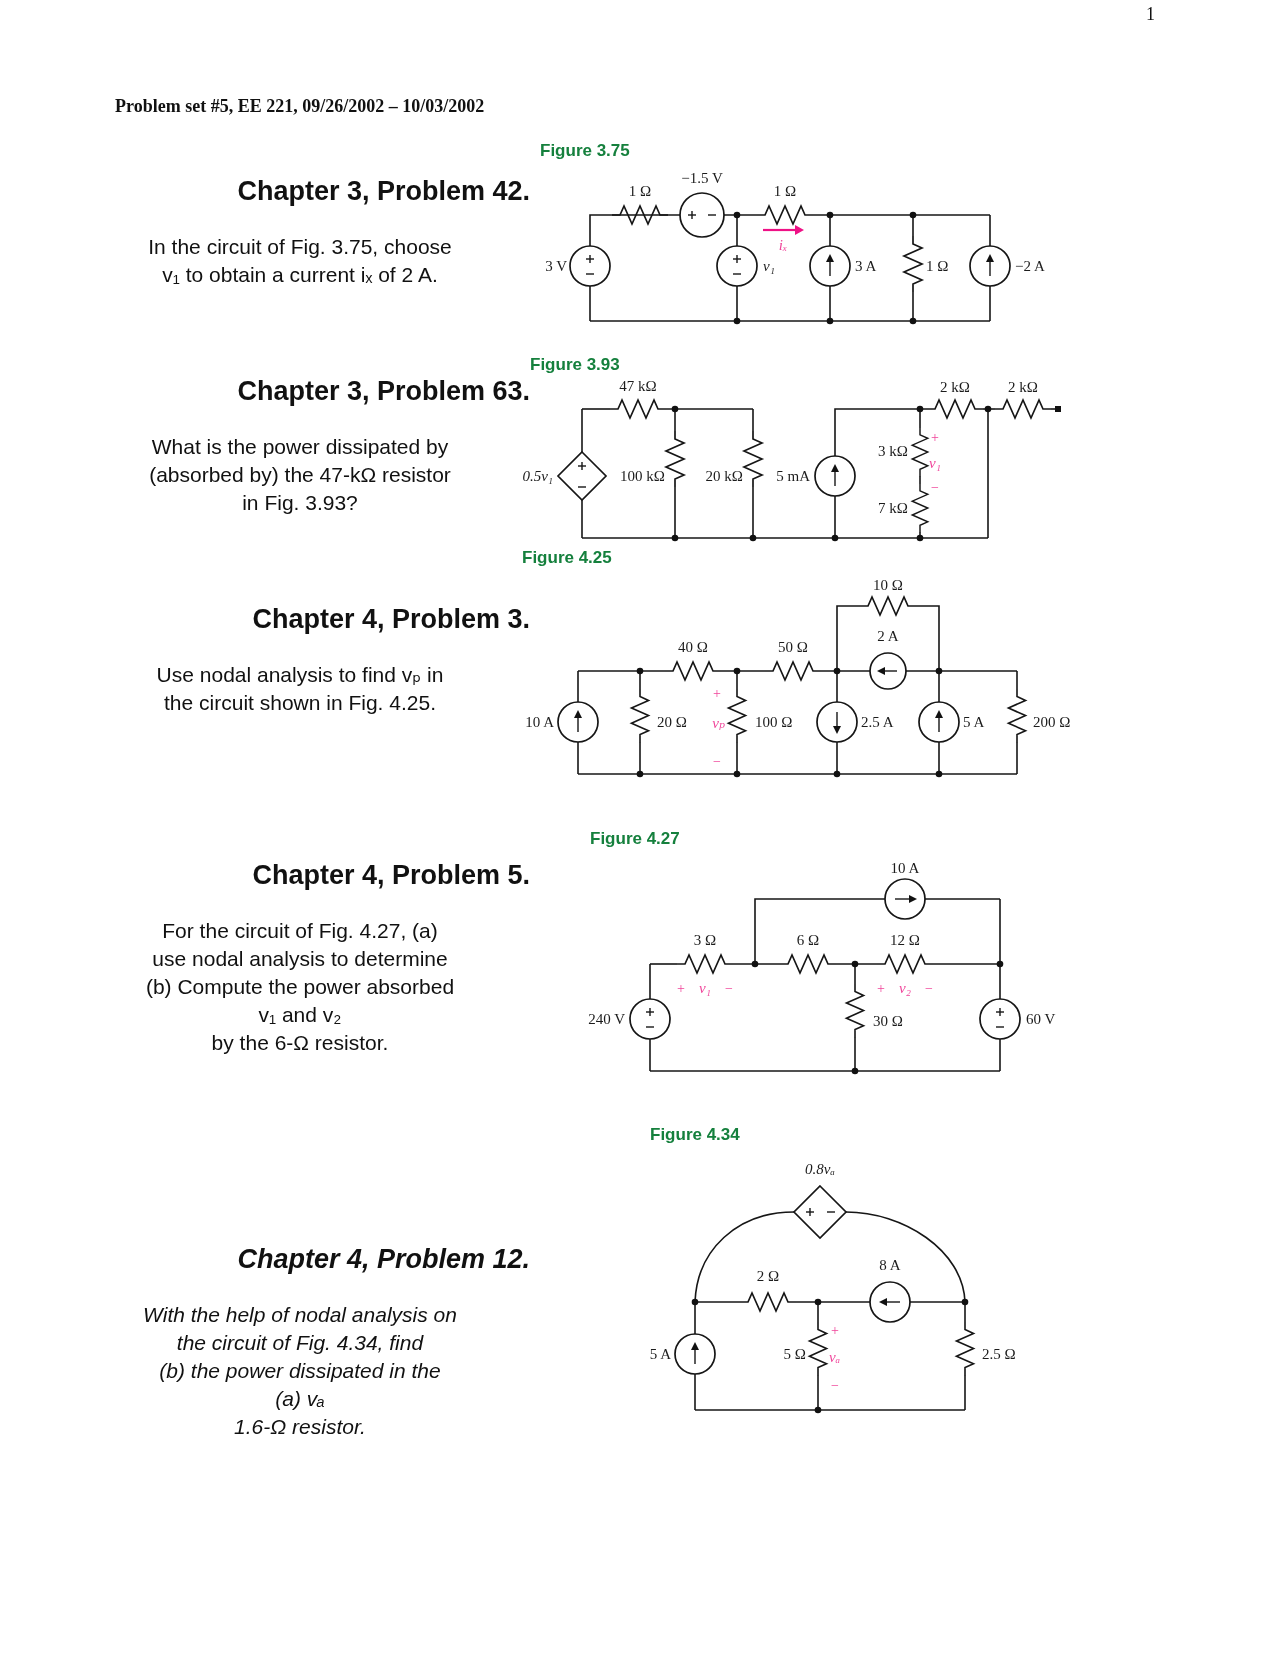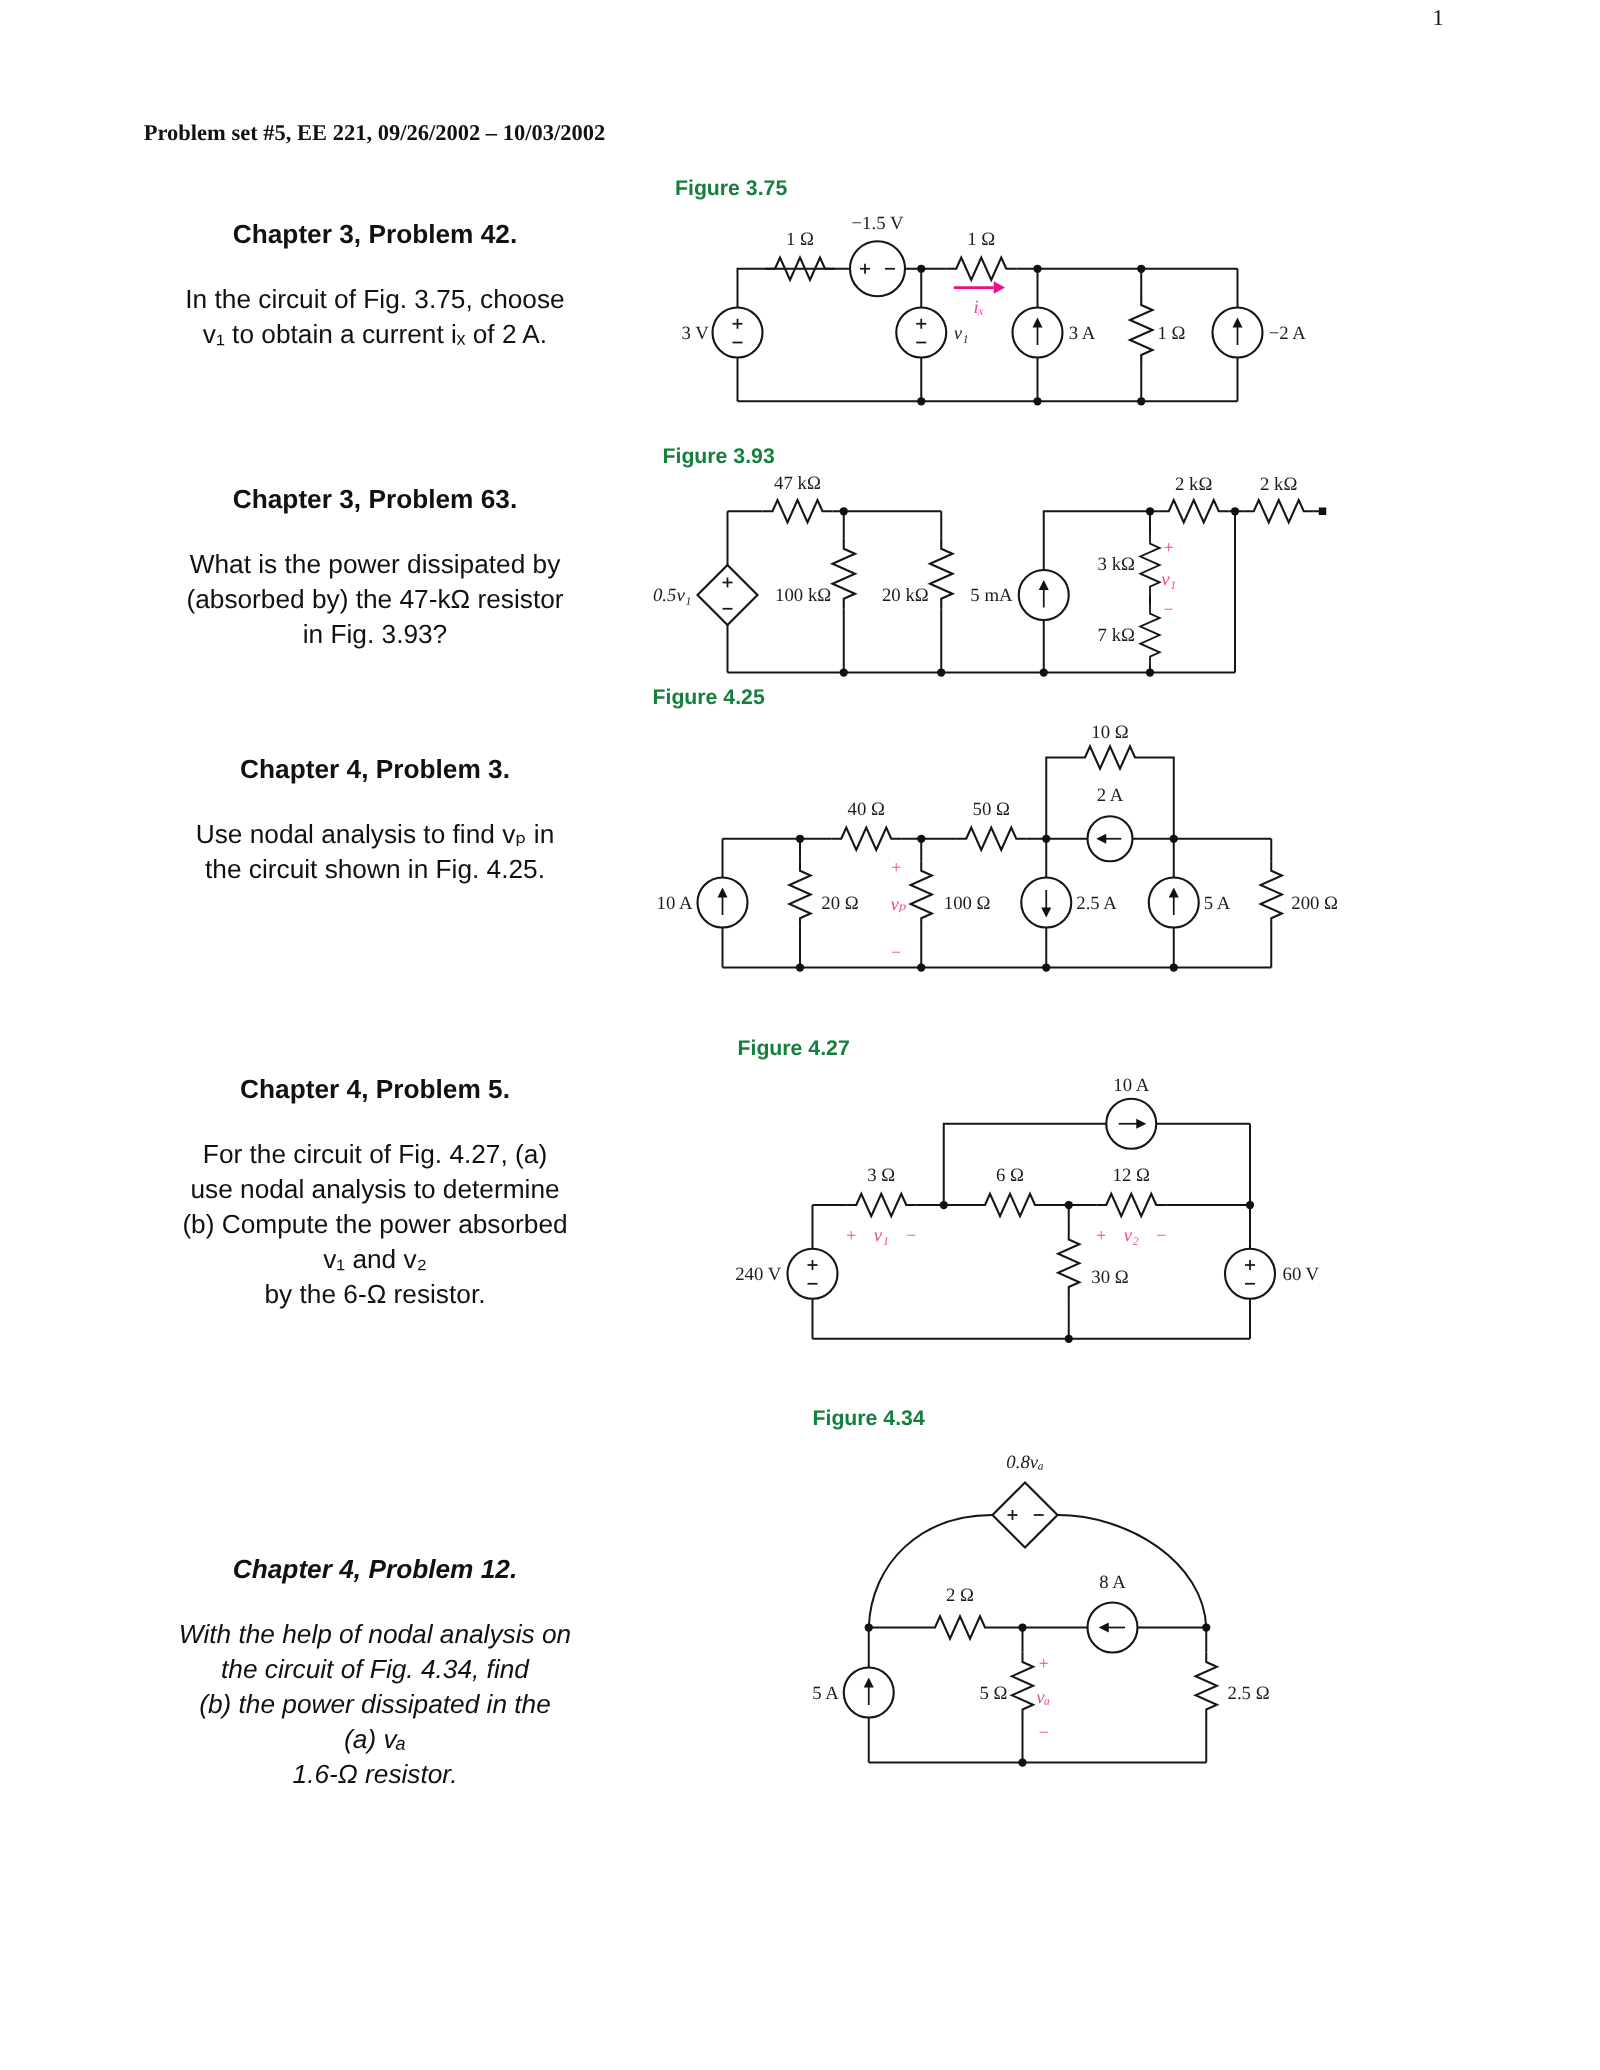--- a/index.html
+++ b/index.html
@@ -5,21 +5,21 @@
   * { margin:0; padding:0; box-sizing:border-box; }
   html,body { background:#ffffff; }
   body {
     width:1280px; height:1656px; position:relative;
     font-family:"Liberation Sans","DejaVu Sans",sans-serif; color:#111;
   }
   .abs { position:absolute; }
   .pagenum { font-family:"Liberation Serif","DejaVu Serif",serif; font-size:18px; }
   .header { font-family:"Liberation Serif","DejaVu Serif",serif; font-weight:bold; font-size:18px; }
   .problem { width:460px; text-align:center; }
-  .ptitle { font-weight:bold; font-size:21px; margin-bottom:26px; }
+  .ptitle { font-weight:bold; font-size:27px; margin-bottom:26px;text-align:right; }
   .pline { font-size:21px; line-height:28px; }
   .ftitle { color:#15803d; font-weight:bold; font-size:17px; }
   svg { overflow:visible; }
   svg text { font-family:"Liberation Serif","DejaVu Serif",serif; font-size:15px; fill:#1c1c1c; }
   .mid { text-anchor:middle; }
   .ae  { text-anchor:end; }
   .it  { font-style:italic; }
   .ann { fill:#f0449a; font-style:italic; }
   .sgn { fill:#f0449a; font-size:14px; }
   .wire { stroke:#161616; stroke-width:1.6; fill:none; }
@@ -36,21 +36,21 @@
 <div class="abs pagenum" style="left:1146px; top:4px;">1</div>
 
 <div class="abs header" style="left:115px; top:96px;">Problem set #5, EE 221, 09/26/2002 – 10/03/2002</div>
 
 <div class="abs problem" style="left:70px; top:176px;">
   <div class="ptitle">Chapter 3, Problem 42.</div>
   <div class="pline">In the circuit of Fig. 3.75, choose</div>
   <div class="pline">v₁ to obtain a current iₓ of 2 A.</div>
 </div>
 
-<div class="abs problem" style="left:70px; top:376px;margin-top:12px;">
+<div class="abs problem" style="left:70px; top:376px;">
   <div class="ptitle">Chapter 3, Problem 63.</div>
   <div class="pline">What is the power dissipated by</div>
   <div class="pline">(absorbed by) the 47-kΩ resistor</div>
   <div class="pline">in Fig. 3.93?</div>
 </div>
 
 <div class="abs problem" style="left:70px; top:604px;">
   <div class="ptitle">Chapter 4, Problem 3.</div>
   <div class="pline">Use nodal analysis to find vₚ in</div>
   <div class="pline">the circuit shown in Fig. 4.25.</div>

